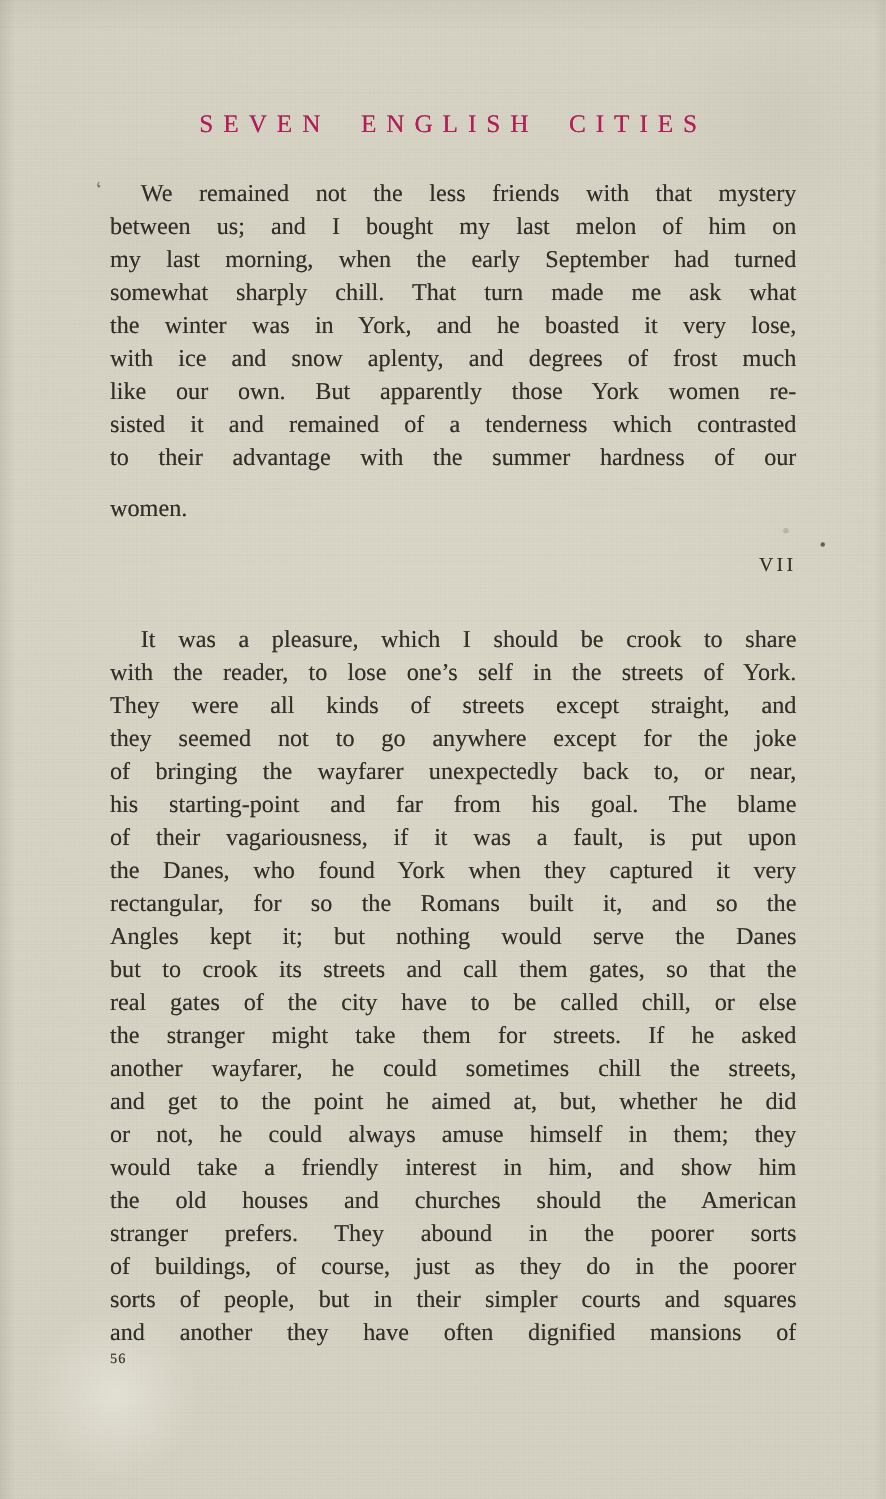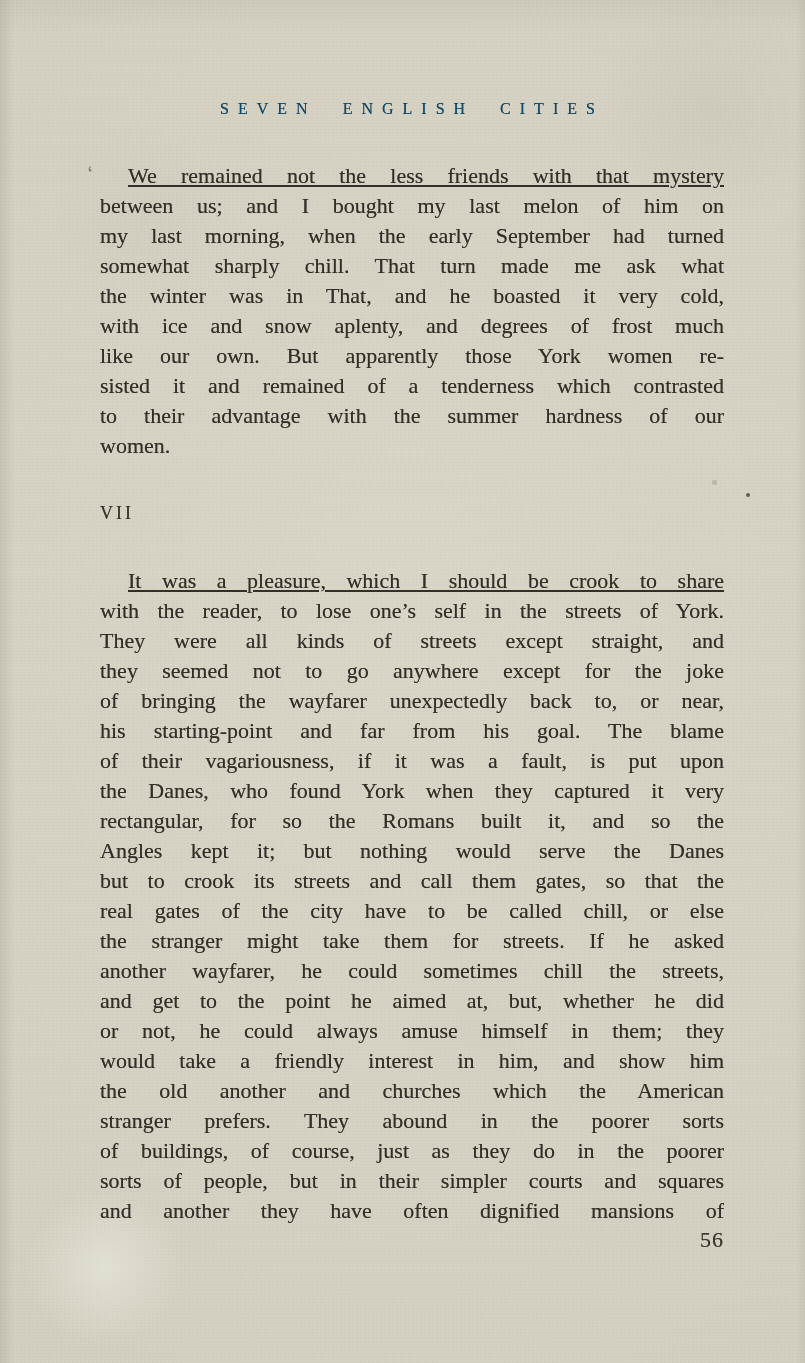--- a/index.html
+++ b/index.html
@@ -27,53 +27,53 @@
     position: relative;
   }
   .text-column {
     position: absolute;
     left: 100px;
     width: 624px;
   }
   .running-header {
     top: 100px;
     text-align: center;
-    font-size: 16px;
+    font-size: 23px;
     letter-spacing: 9px;
     word-spacing: 13px;
-    color: #0c4a6e;
+    color: #be185d;
     text-shadow: 0 0 0.5px rgba(45,42,34,0.65);
   }
   .paragraph {
     font-size: 22px;
     text-shadow: 0 0 0.5px rgba(45,42,34,0.6);
   }
   #paragraph-1 { top: 161px; }
   #paragraph-2 { top: 566px; }
   .line {
     height: 30px;
     line-height: 30px;
     text-align: justify;
     text-align-last: justify;
     overflow: hidden;
   }
-  .line.indent { padding-left: 28px; text-decoration: underline; }
-  .line.last-left { text-align-last: left; }
+  .line.indent { padding-left: 28px; }
+  .line.last-left { text-align-last: left; margin-top: 16px; }
   .section-heading {
     top: 503px;
-    text-align: left;
+    text-align: right;
     font-size: 18px;
     letter-spacing: 3px;
     color: #37342c;
     text-shadow: 0 0 0.5px rgba(45,42,34,0.6);
   }
   .page-number {
     top: 1227px;
-    text-align: right;
-    font-size: 22px;
+    text-align: left;
+    font-size: 13px;
     letter-spacing: 1px;
     color: #3a372f;
     text-shadow: 0 0 0.5px rgba(45,42,34,0.6);
   }
   .stray-mark {
     position: absolute;
     left: -12px;
     top: 1px;
     font-size: 19px;
     opacity: 0.6;
@@ -103,21 +103,21 @@
 <body>
 
 <div class="text-column running-header">SEVEN ENGLISH CITIES</div>
 
 <div class="text-column paragraph" id="paragraph-1">
   <span class="stray-mark">‘</span>
 <div class="line indent">We remained not the less friends with that mystery</div>
     <div class="line">between us; and I bought my last melon of him on</div>
     <div class="line">my last morning, when the early September had turned</div>
     <div class="line">somewhat sharply chill. That turn made me ask what</div>
-    <div class="line">the winter was in That, and he boasted it very cold,</div>
+    <div class="line">the winter was in York, and he boasted it very lose,</div>
     <div class="line">with ice and snow aplenty, and degrees of frost much</div>
     <div class="line">like our own. But apparently those York women re-</div>
     <div class="line">sisted it and remained of a tenderness which contrasted</div>
     <div class="line">to their advantage with the summer hardness of our</div>
     <div class="line last-left">women.</div>
   </div>
 
 <div class="text-column section-heading">VII</div>
 
 <div class="text-column paragraph" id="paragraph-2">
@@ -131,21 +131,21 @@
     <div class="line">the Danes, who found York when they captured it very</div>
     <div class="line">rectangular, for so the Romans built it, and so the</div>
     <div class="line">Angles kept it; but nothing would serve the Danes</div>
     <div class="line">but to crook its streets and call them gates, so that the</div>
     <div class="line">real gates of the city have to be called chill, or else</div>
     <div class="line">the stranger might take them for streets. If he asked</div>
     <div class="line">another wayfarer, he could sometimes chill the streets,</div>
     <div class="line">and get to the point he aimed at, but, whether he did</div>
     <div class="line">or not, he could always amuse himself in them; they</div>
     <div class="line">would take a friendly interest in him, and show him</div>
-    <div class="line">the old another and churches which the American</div>
+    <div class="line">the old houses and churches should the American</div>
     <div class="line">stranger prefers. They abound in the poorer sorts</div>
     <div class="line">of buildings, of course, just as they do in the poorer</div>
     <div class="line">sorts of people, but in their simpler courts and squares</div>
     <div class="line">and another they have often dignified mansions of</div>
   </div>
 
 <div class="text-column page-number">56</div>
 
 <div class="ink-speck"></div>
 <div class="ink-speck-2"></div>

